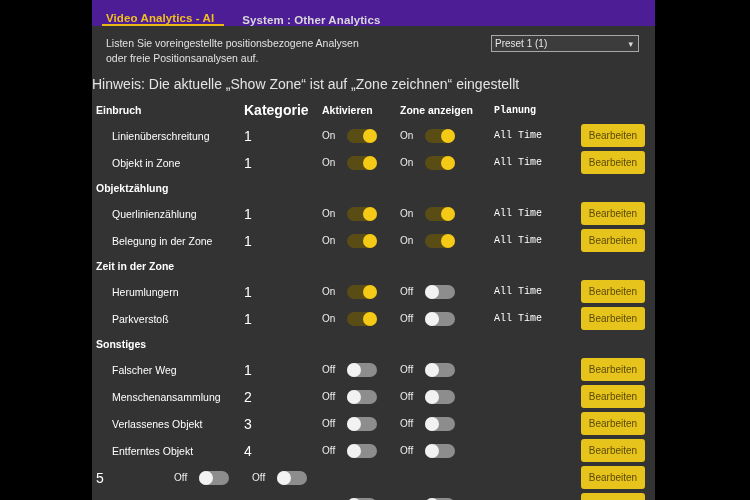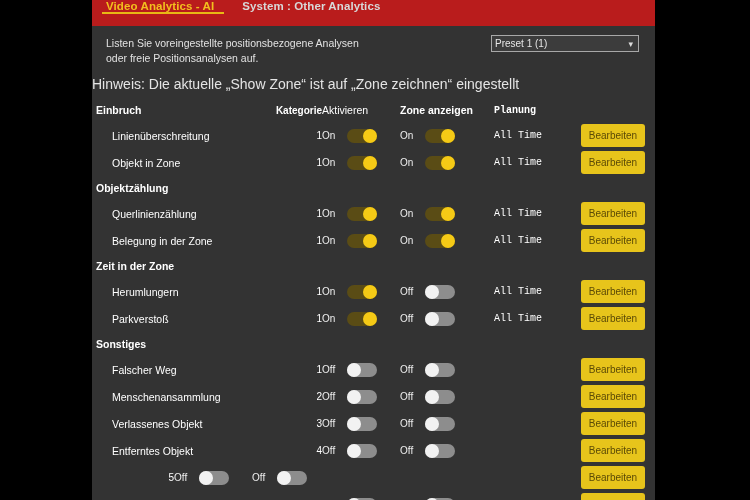--- a/index.html
+++ b/index.html
@@ -27,23 +27,23 @@
     width: 563px;
     height: 500px;
     background: #333333;
     overflow: hidden;
   }
 
   
   .tabbar {
     position: relative;
     height: 26px;
-    background: #b91c1c;
-    display: flex;
-    align-items: flex-start;
+    background: #4c1d95;
+    display: flex;
+    align-items: flex-end;
     padding-left: 10px;
   }
   .tab {
     display: flex;
     align-items: center;
     font-size: 11.5px;
     font-weight: bold;
     color: #d8d8d8;
     padding: 0 14px 0 4px;
     white-space: nowrap;
@@ -125,22 +125,22 @@
     width: 148px;
     font-size: 10.5px;
     color: #ffffff;
     white-space: nowrap;
   }
   .c-name.bold { font-weight: bold; }
   .c-name.indent { padding-left: 16px; }
 
   .c-cat {
     width: 78px;
-    text-align: right;
-    font-size: 10px;
+    text-align: left;
+    font-size: 14px;
     color: #ffffff;
   }
   .c-act, .c-zone {
     width: 78px;
     display: flex;
     align-items: center;
     gap: 6px;
   }
   .tg-label {
     font-size: 10px;
@@ -224,21 +224,21 @@
       </div>
     </div>
 
     <div class="hint">Hinweis: Die aktuelle „Show Zone“ ist auf „Zone zeichnen“ eingestellt</div>
 
     <div class="table">
 
       <div class="row section">
         <div class="c-name bold">Einbruch</div>
         <div class="c-cat" style="font-weight:bold">Kategorie</div>
-        <div class="c-act" style="font-weight:normal;font-size:10.5px;color:#fff">Aktivieren</div>
+        <div class="c-act" style="font-weight:bold;font-size:10.5px;color:#fff">Aktivieren</div>
         <div class="c-zone" style="font-weight:bold;font-size:10.5px;color:#fff;width:94px">Zone anzeigen</div>
         <div class="c-plan" style="font-weight:bold;margin-left:0">Planung</div>
         <div class="c-btn"></div>
       </div>
 
       <div id="rows-host">
           <div class="row item">
             <div class="c-name indent">Linienüberschreitung</div>
             <div class="c-cat">1</div>
             <div class="c-act">

